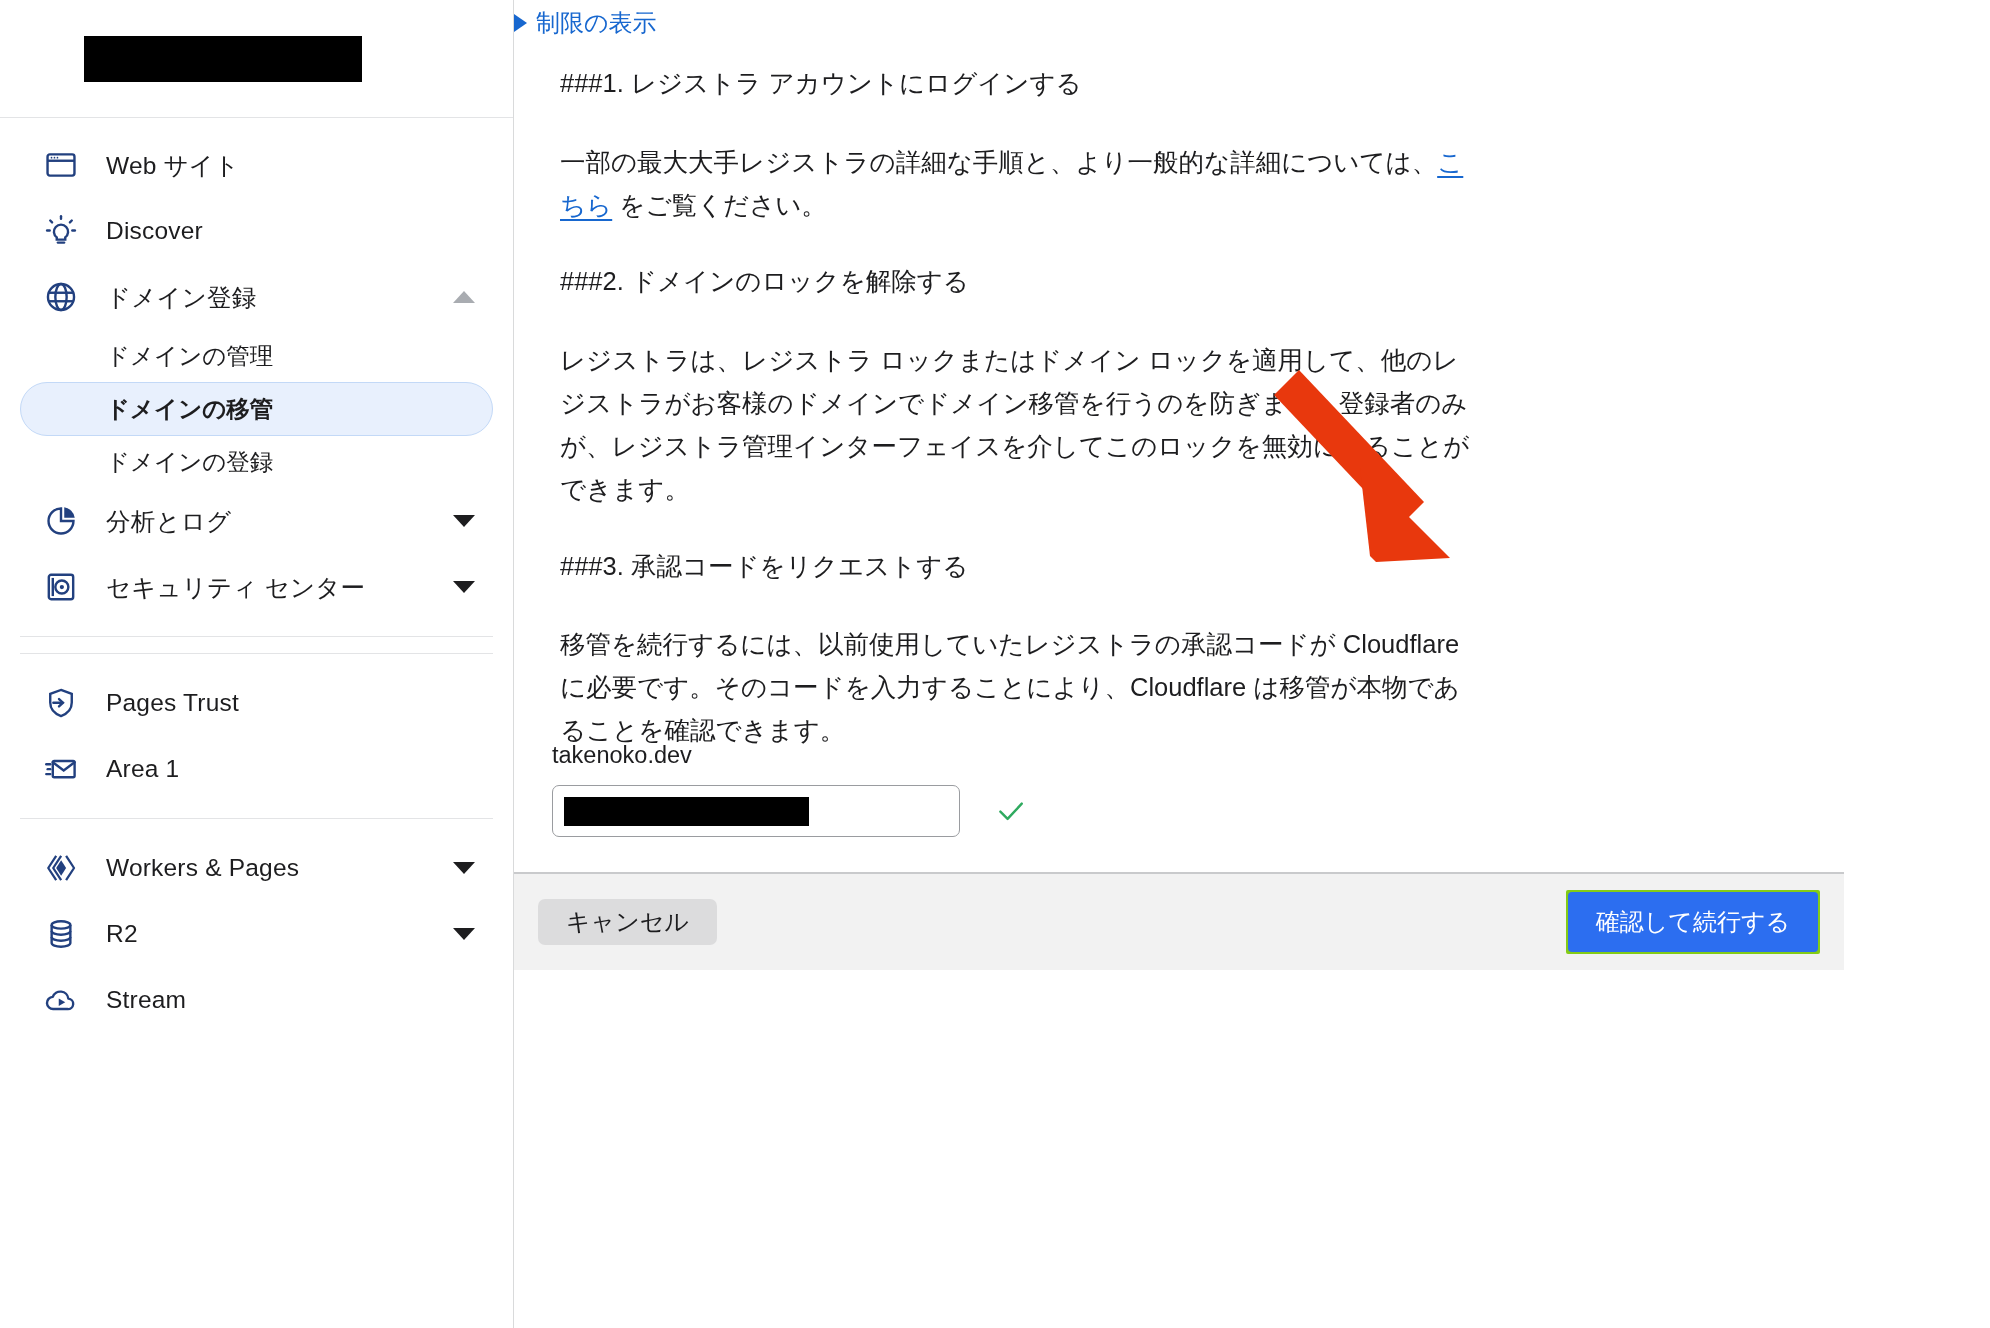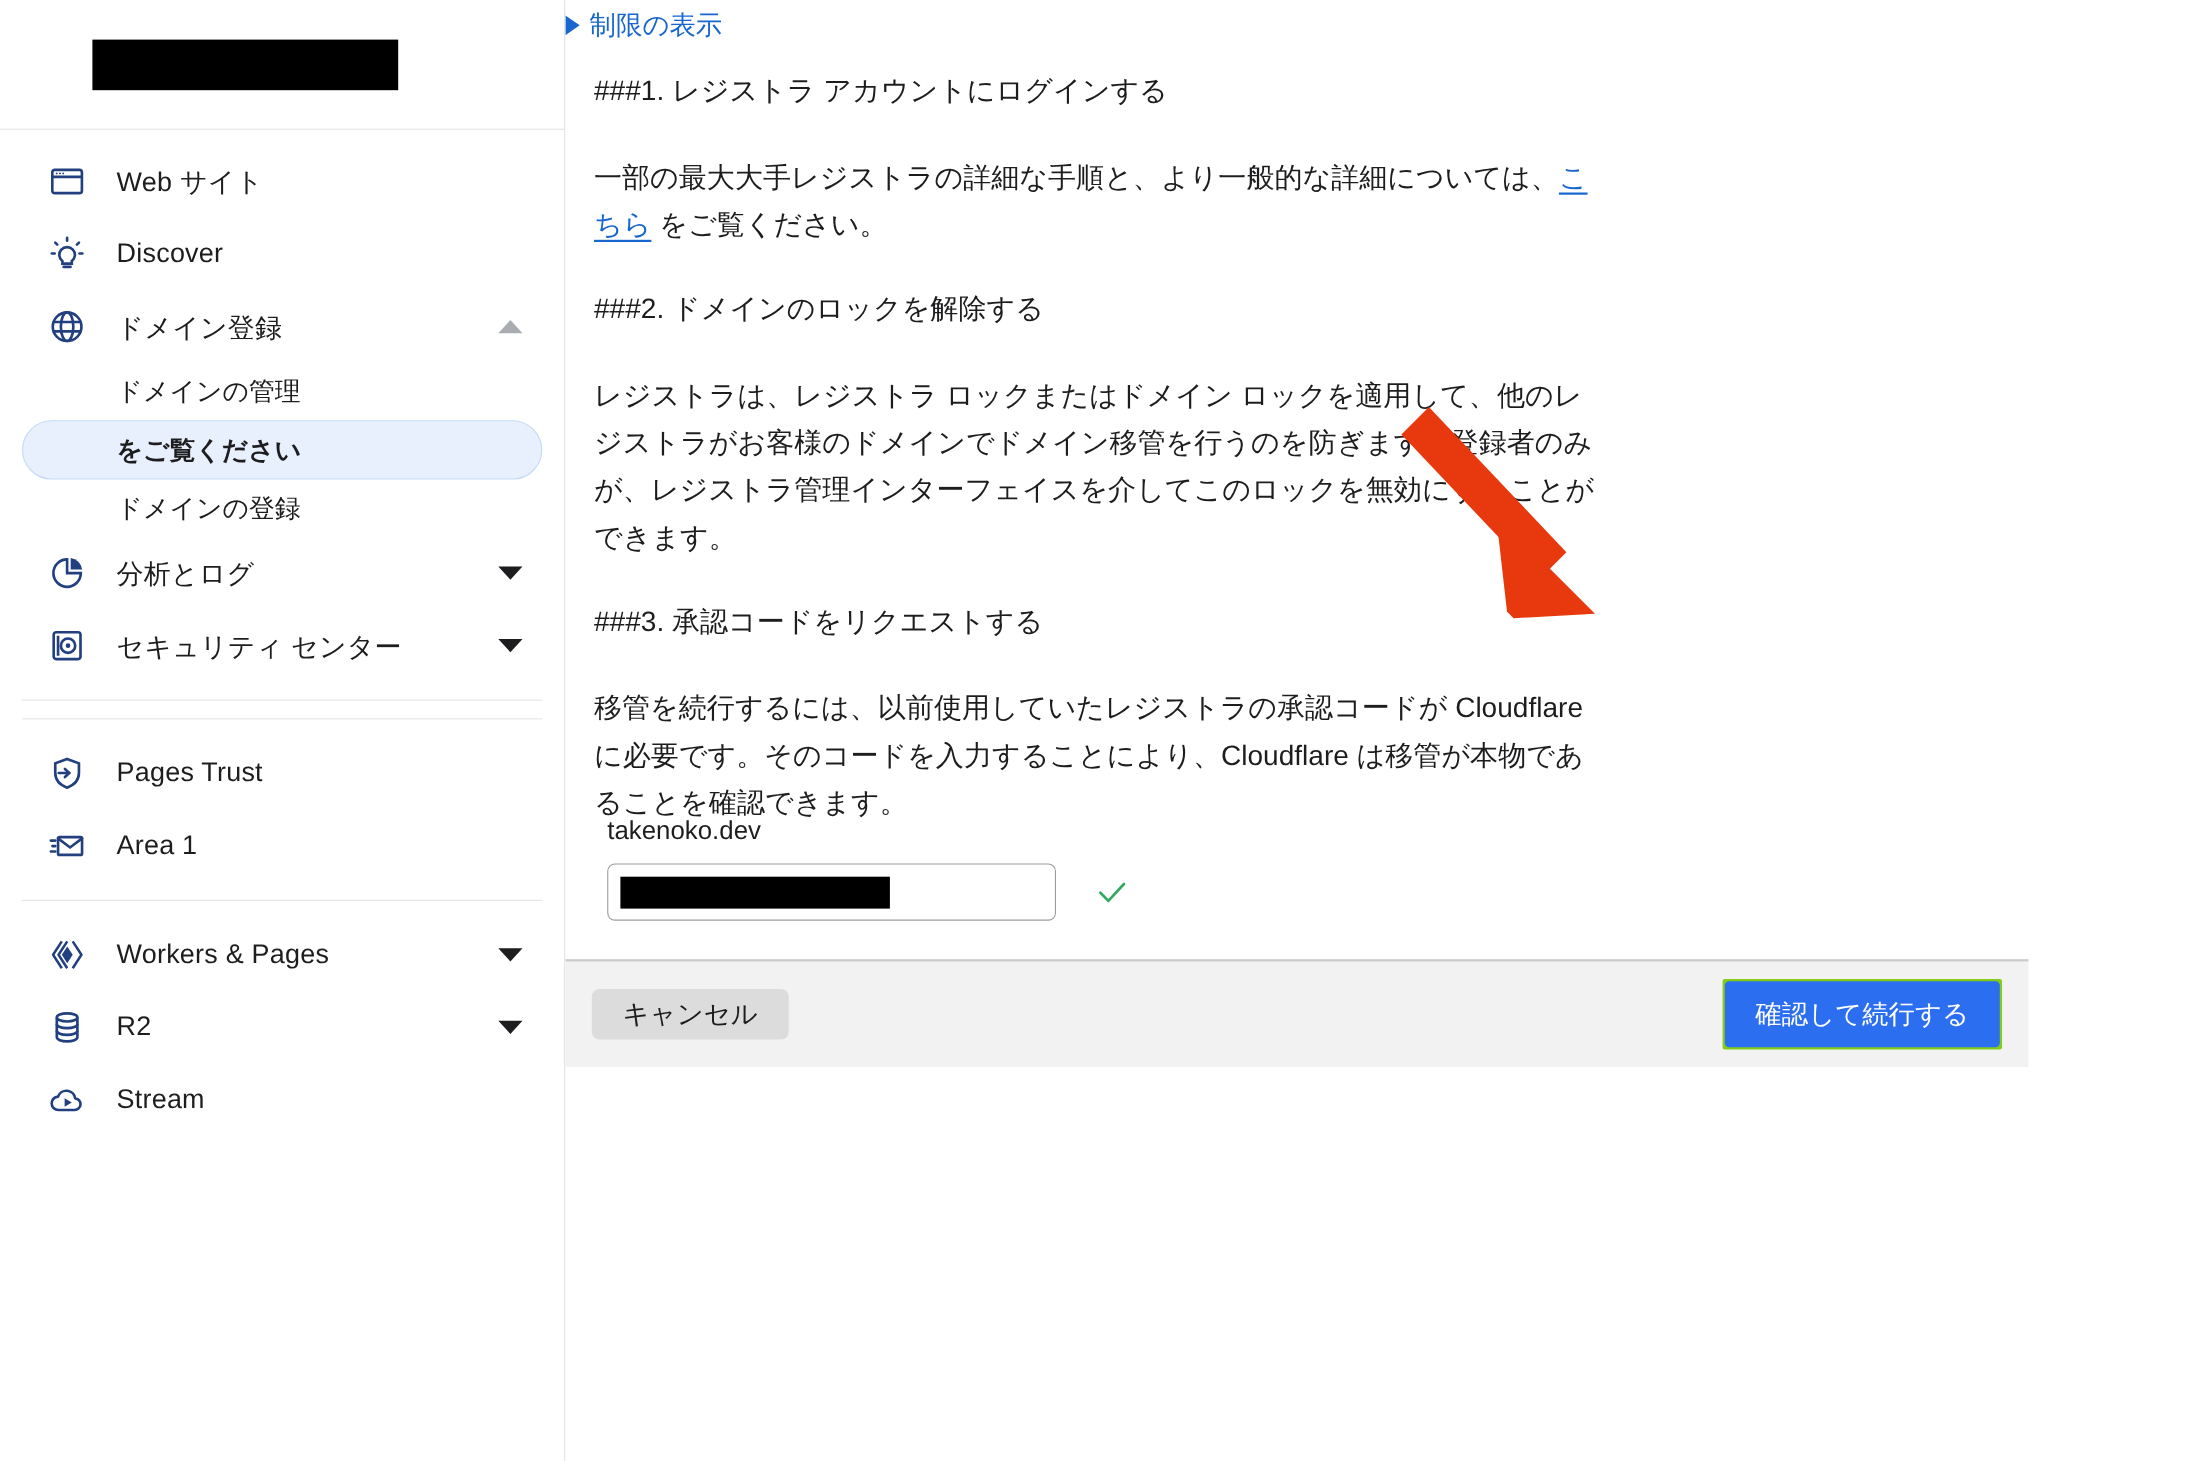--- a/index.html
+++ b/index.html
@@ -130,21 +130,21 @@
   }
   .limits-toggle .tri {
     width: 0; height: 0;
     border-top: 9px solid transparent;
     border-bottom: 9px solid transparent;
     border-left: 13px solid #1767cf;
     margin-right: 9px;
   }
   .doc {
     position: absolute;
-    left: 26px;
+    left: 46px;
     top: 62px;
     width: 920px;
     font-size: 25.5px;
     line-height: 1.68;
     color: #1d1d1f;
   }
   .doc p { margin: 0 0 34px 0; }
   .doc p.head { margin-bottom: 36px; }
   .doc a {
     color: #1767cf;
@@ -283,21 +283,21 @@
           <span class="label">ドメイン登録</span>
           <span class="caret up"></span>
         </div>
       </div>
 
       <div class="subnav">
         <div class="sub-item">
           <span>ドメインの管理</span>
         </div>
         <div class="sub-item active">
-          <span>をご覧ください</span>
+          <span>ドメインの移管</span>
         </div>
         <div class="sub-item">
           <span>ドメインの登録</span>
         </div>
       </div>
 
       <div class="nav-group">
 
         <div class="nav-item">
           <span class="ico">

